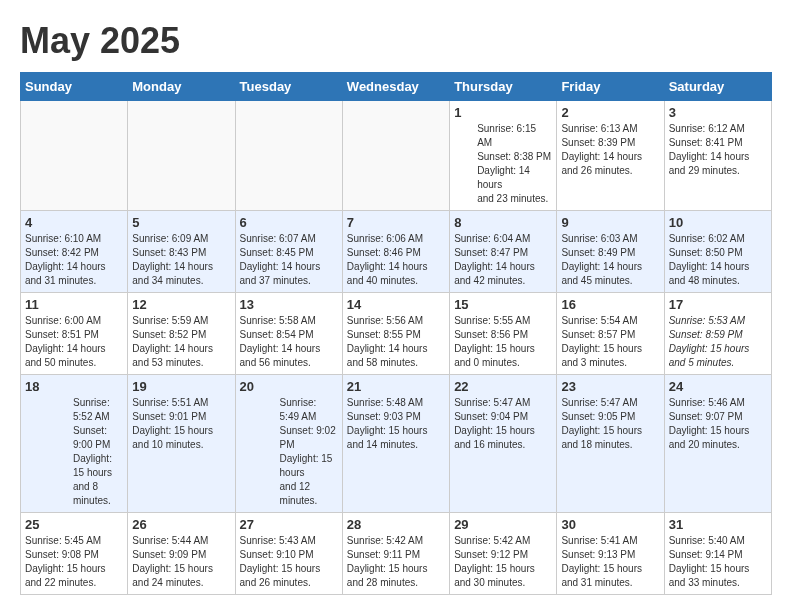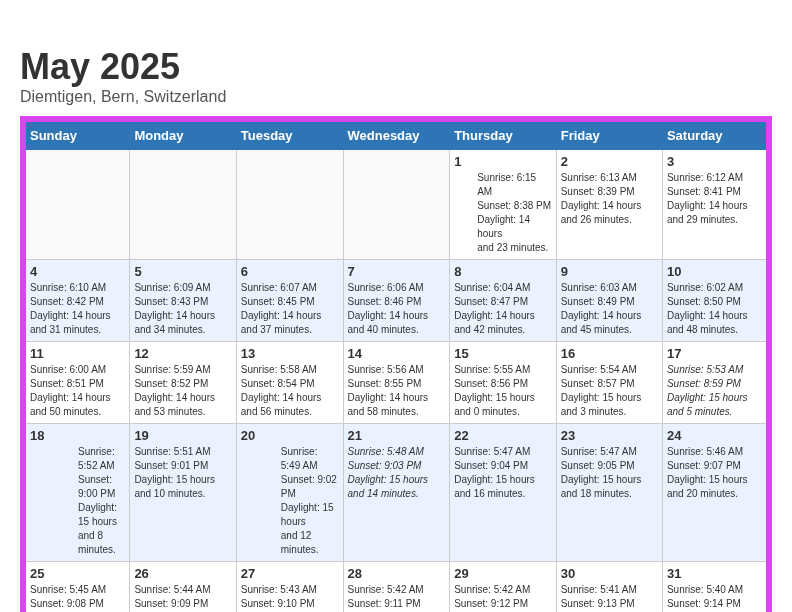--- a/index.html
+++ b/index.html
@@ -21,36 +21,35 @@
       align-items: center;
       gap: 4px;
     }
     .logo-general { color: #333; }
     .logo-blue { color: #1a5276; }
     .logo-icon {
       width: 32px;
       height: 32px;
     }
     .title-block {
-      text-align: left;
-      margin-top: 26px;
+      text-align: right;
     }
     .month-title {
       font-size: 36px;
       font-weight: bold;
       color: #333;
     }
     .subtitle {
       font-size: 16px;
       color: #555;
     }
     .calendar {
       width: 100%;
       border-collapse: collapse;
-      border: 6px solid #d946ef;
+      border: 1px solid #d946ef;
     }
     .calendar th {
       background-color: #2e75b6;
       color: white;
       padding: 6px 4px;
       font-size: 13px;
       text-align: left;
       border: 1px solid #2e75b6;
     }
     .calendar td {
@@ -81,21 +80,20 @@
     .row-alt td {
       background: #eaf2ff;
     }
   </style>
 </head>
 <body>
 
 <div class="header">
   <div class="title-block">
     <div class="month-title">May 2025</div>
-    <div class="subtitle">Diemtigen, Bern, Switzerland</div>
   </div>
 </div>
 
 <table class="calendar">
   <thead>
     <tr>
     <th>Sunday</th>
         <th>Monday</th>
         <th>Tuesday</th>
         <th>Wednesday</th>
@@ -251,21 +249,21 @@
         </td>
         <td>
           <span class="day-num">20</span>
           <div class="day-info" style="white-space: pre-line; margin-left: 40px;">Sunrise: 5:49 AM
 Sunset: 9:02 PM
 Daylight: 15 hours
 and 12 minutes.</div>
         </td>
         <td>
           <span class="day-num">21</span>
-          <div class="day-info" style="white-space: pre-line; font-style: italic;">Sunrise: 5:48 AM
+          <div class="day-info" style="white-space: pre-line;">Sunrise: 5:48 AM
 Sunset: 9:03 PM
 Daylight: 15 hours
 and 14 minutes.</div>
         </td>
         <td>
           <span class="day-num">22</span>
           <div class="day-info" style="white-space: pre-line;">Sunrise: 5:47 AM
 Sunset: 9:04 PM
 Daylight: 15 hours
 and 16 minutes.</div>

